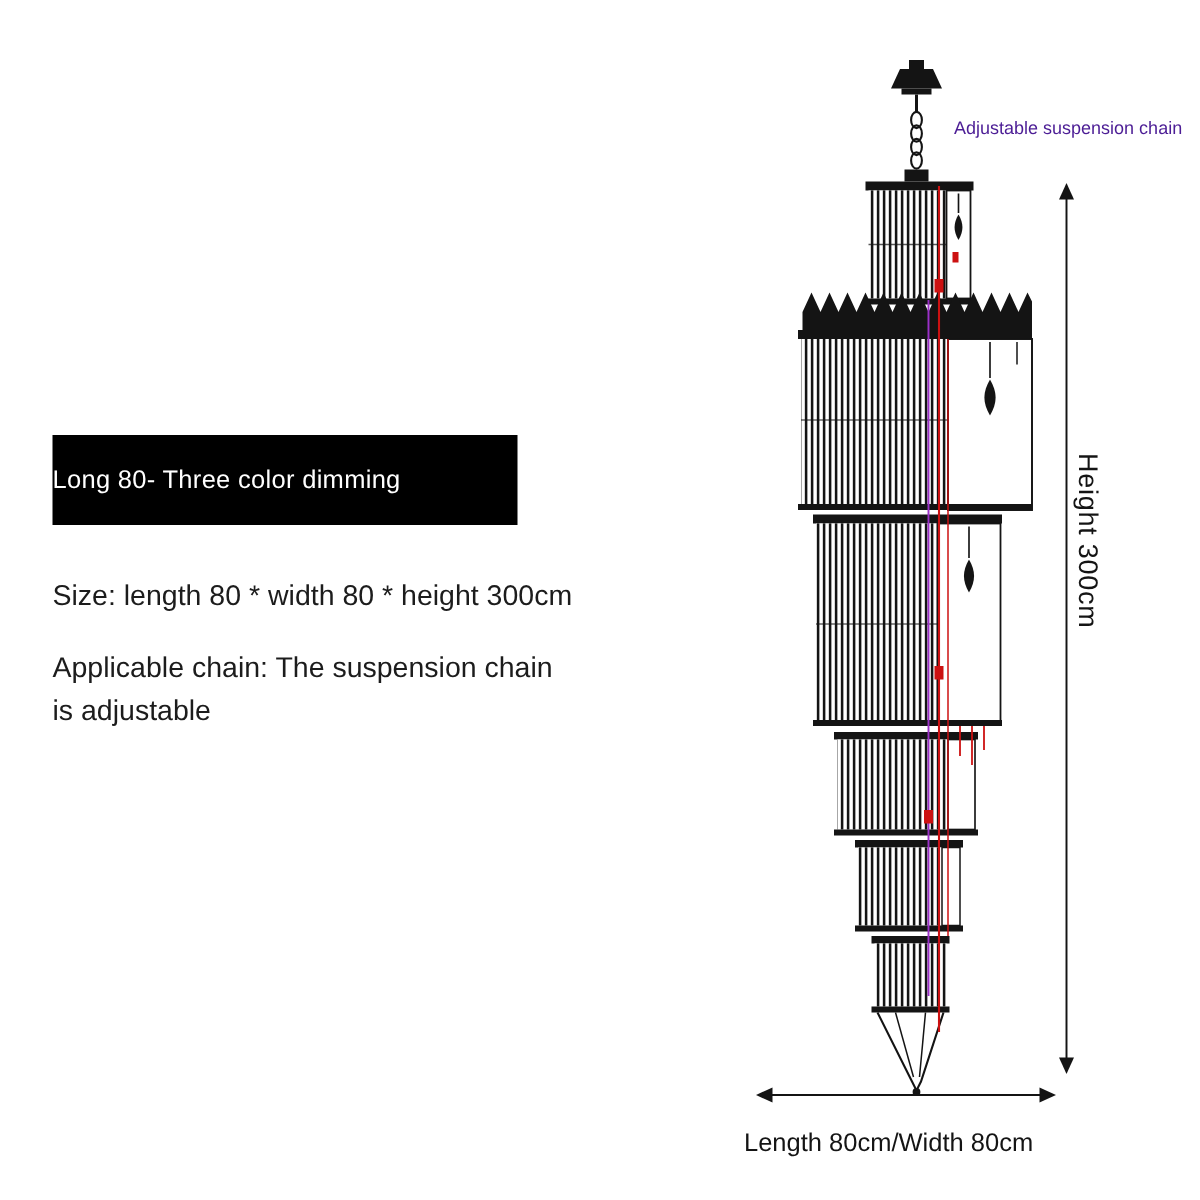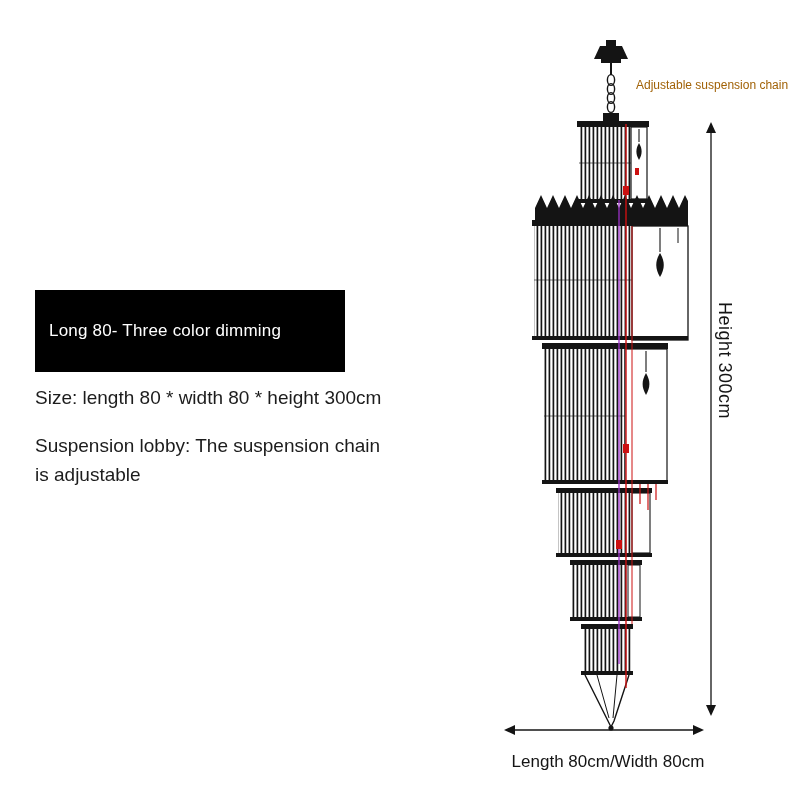--- a/index.html
+++ b/index.html
@@ -8,26 +8,26 @@
     width: 800px;
     height: 800px;
     background: #ffffff;
     overflow: hidden;
     font-family: "Liberation Sans", sans-serif;
     color: #1c1c1c;
   }
   .badge {
     position: absolute;
     left: 35px; top: 290px;
-    width: 310px; height: 82px;
+    width: 310px; height: 60px;
     background: #000000;
     display: flex;
     align-items: center;
     box-sizing: border-box;
-    padding-left: 14px;
+    padding-left: 0;
   }
   .badge span {
     color: #ffffff;
     font-size: 17px;
     letter-spacing: 0.2px;
   }
   .spec {
     position: absolute;
     left: 35px;
     font-size: 19px;
@@ -37,21 +37,21 @@
   }
   .spec-size  { top: 383px; }
   .spec-susp  { top: 431px; width: 350px; white-space: normal; }
   .spec-light { top: 513px; }
   .spec-app   { top: 561px; }
 
   .chain-note {
     position: absolute;
     left: 636px; top: 78px;
     font-size: 12px;
-    color: #a16207;
+    color: #4c1d95;
     white-space: nowrap;
   }
   .chand {
     position: absolute;
     left: 480px; top: 28px;
   }
   .harrow {
     position: absolute;
     left: 700px; top: 120px;
   }
@@ -64,37 +64,37 @@
     color: #141414;
   }
   .warrow {
     position: absolute;
     left: 502px; top: 720px;
   }
   .wlabel {
     position: absolute;
     left: 496px; top: 752px;
     width: 224px;
-    text-align: center;
+    text-align: left;
     font-size: 17px;
     color: #141414;
     white-space: nowrap;
   }
 </style>
 </head>
 <body>
 
 <div class="canvas">
 
   <div class="badge">
     <span>Long 80- Three color dimming</span>
   </div>
 
   <div class="spec spec-size">Size: length 80 * width 80 * height 300cm</div>
-  <div class="spec spec-susp">Suspension lobby: The suspension chain is adjustable</div>
+  <div class="spec spec-susp">Applicable chain: The suspension chain is adjustable</div>
 
   <div class="chain-note">Adjustable suspension chain</div>
 
   <svg class="chand" width="260" height="710" viewBox="0 0 260 710" xmlns="http://www.w3.org/2000/svg">
     <defs>
       <pattern id="rods" width="4" height="10" patternUnits="userSpaceOnUse">
         <rect width="4" height="10" fill="#ffffff"></rect>
         <line x1="1.4" y1="0" x2="1.4" y2="10" stroke="#141414" stroke-width="1.7"></line>
       </pattern>
     </defs>

